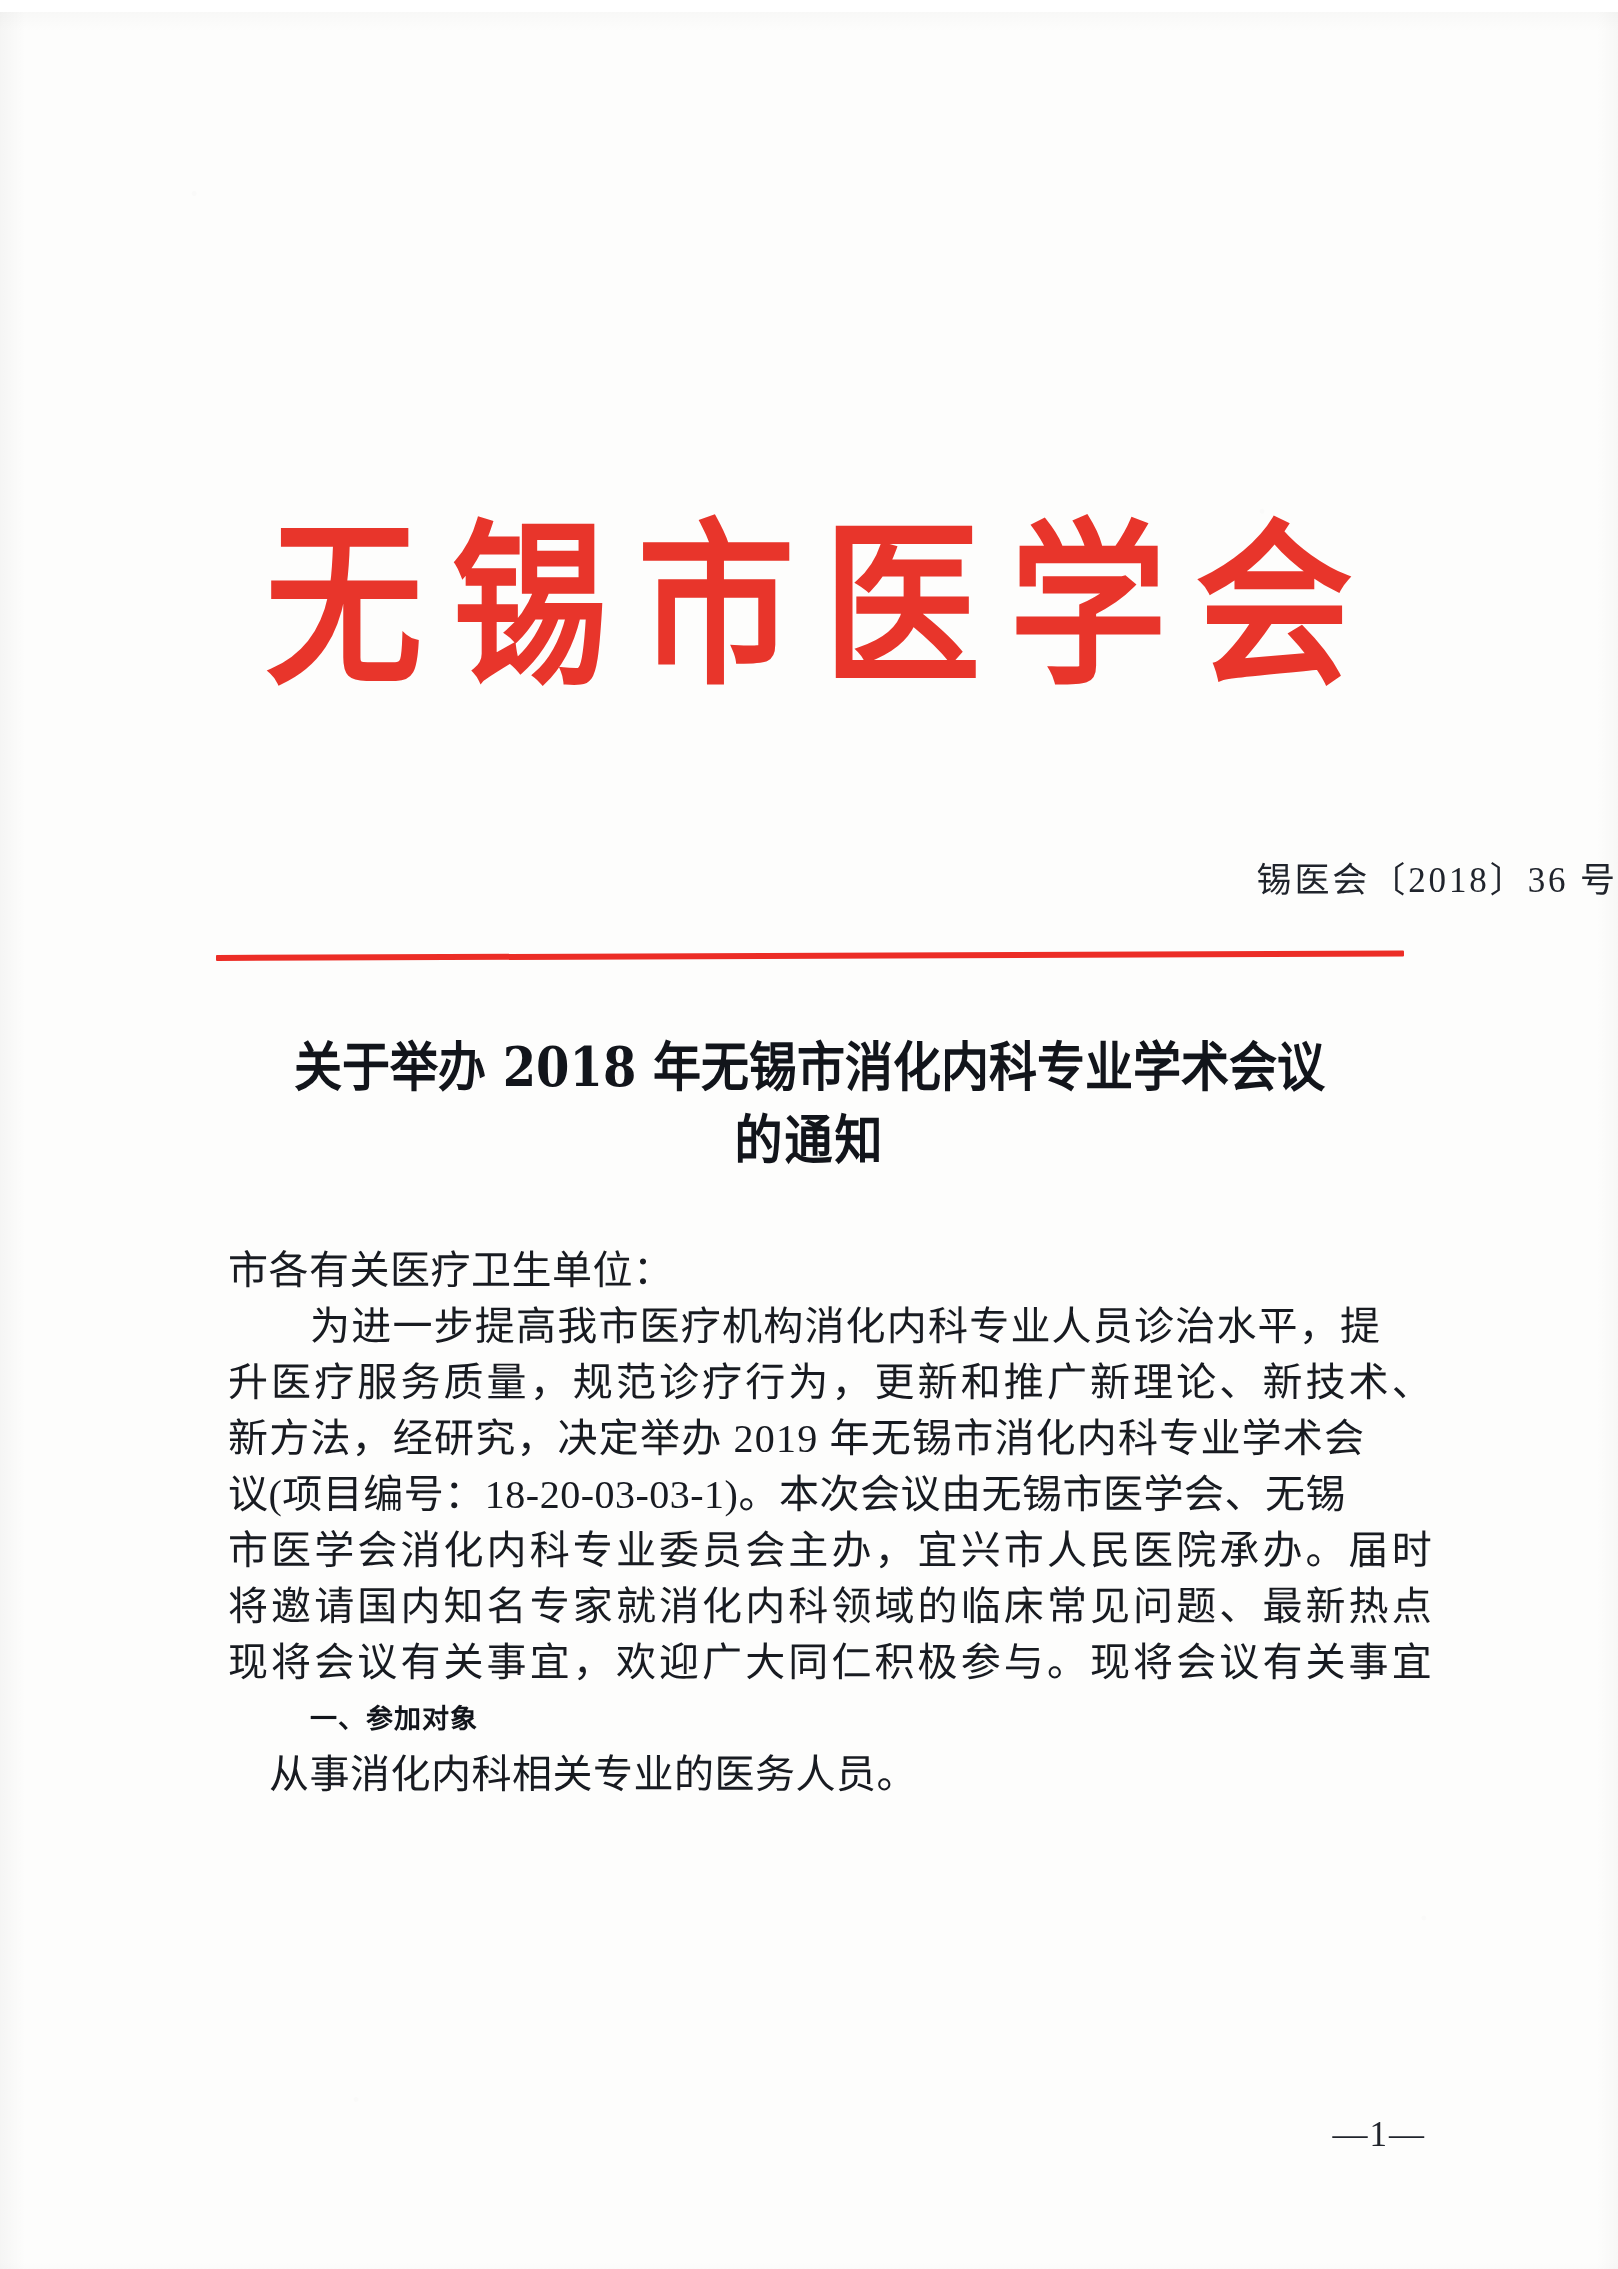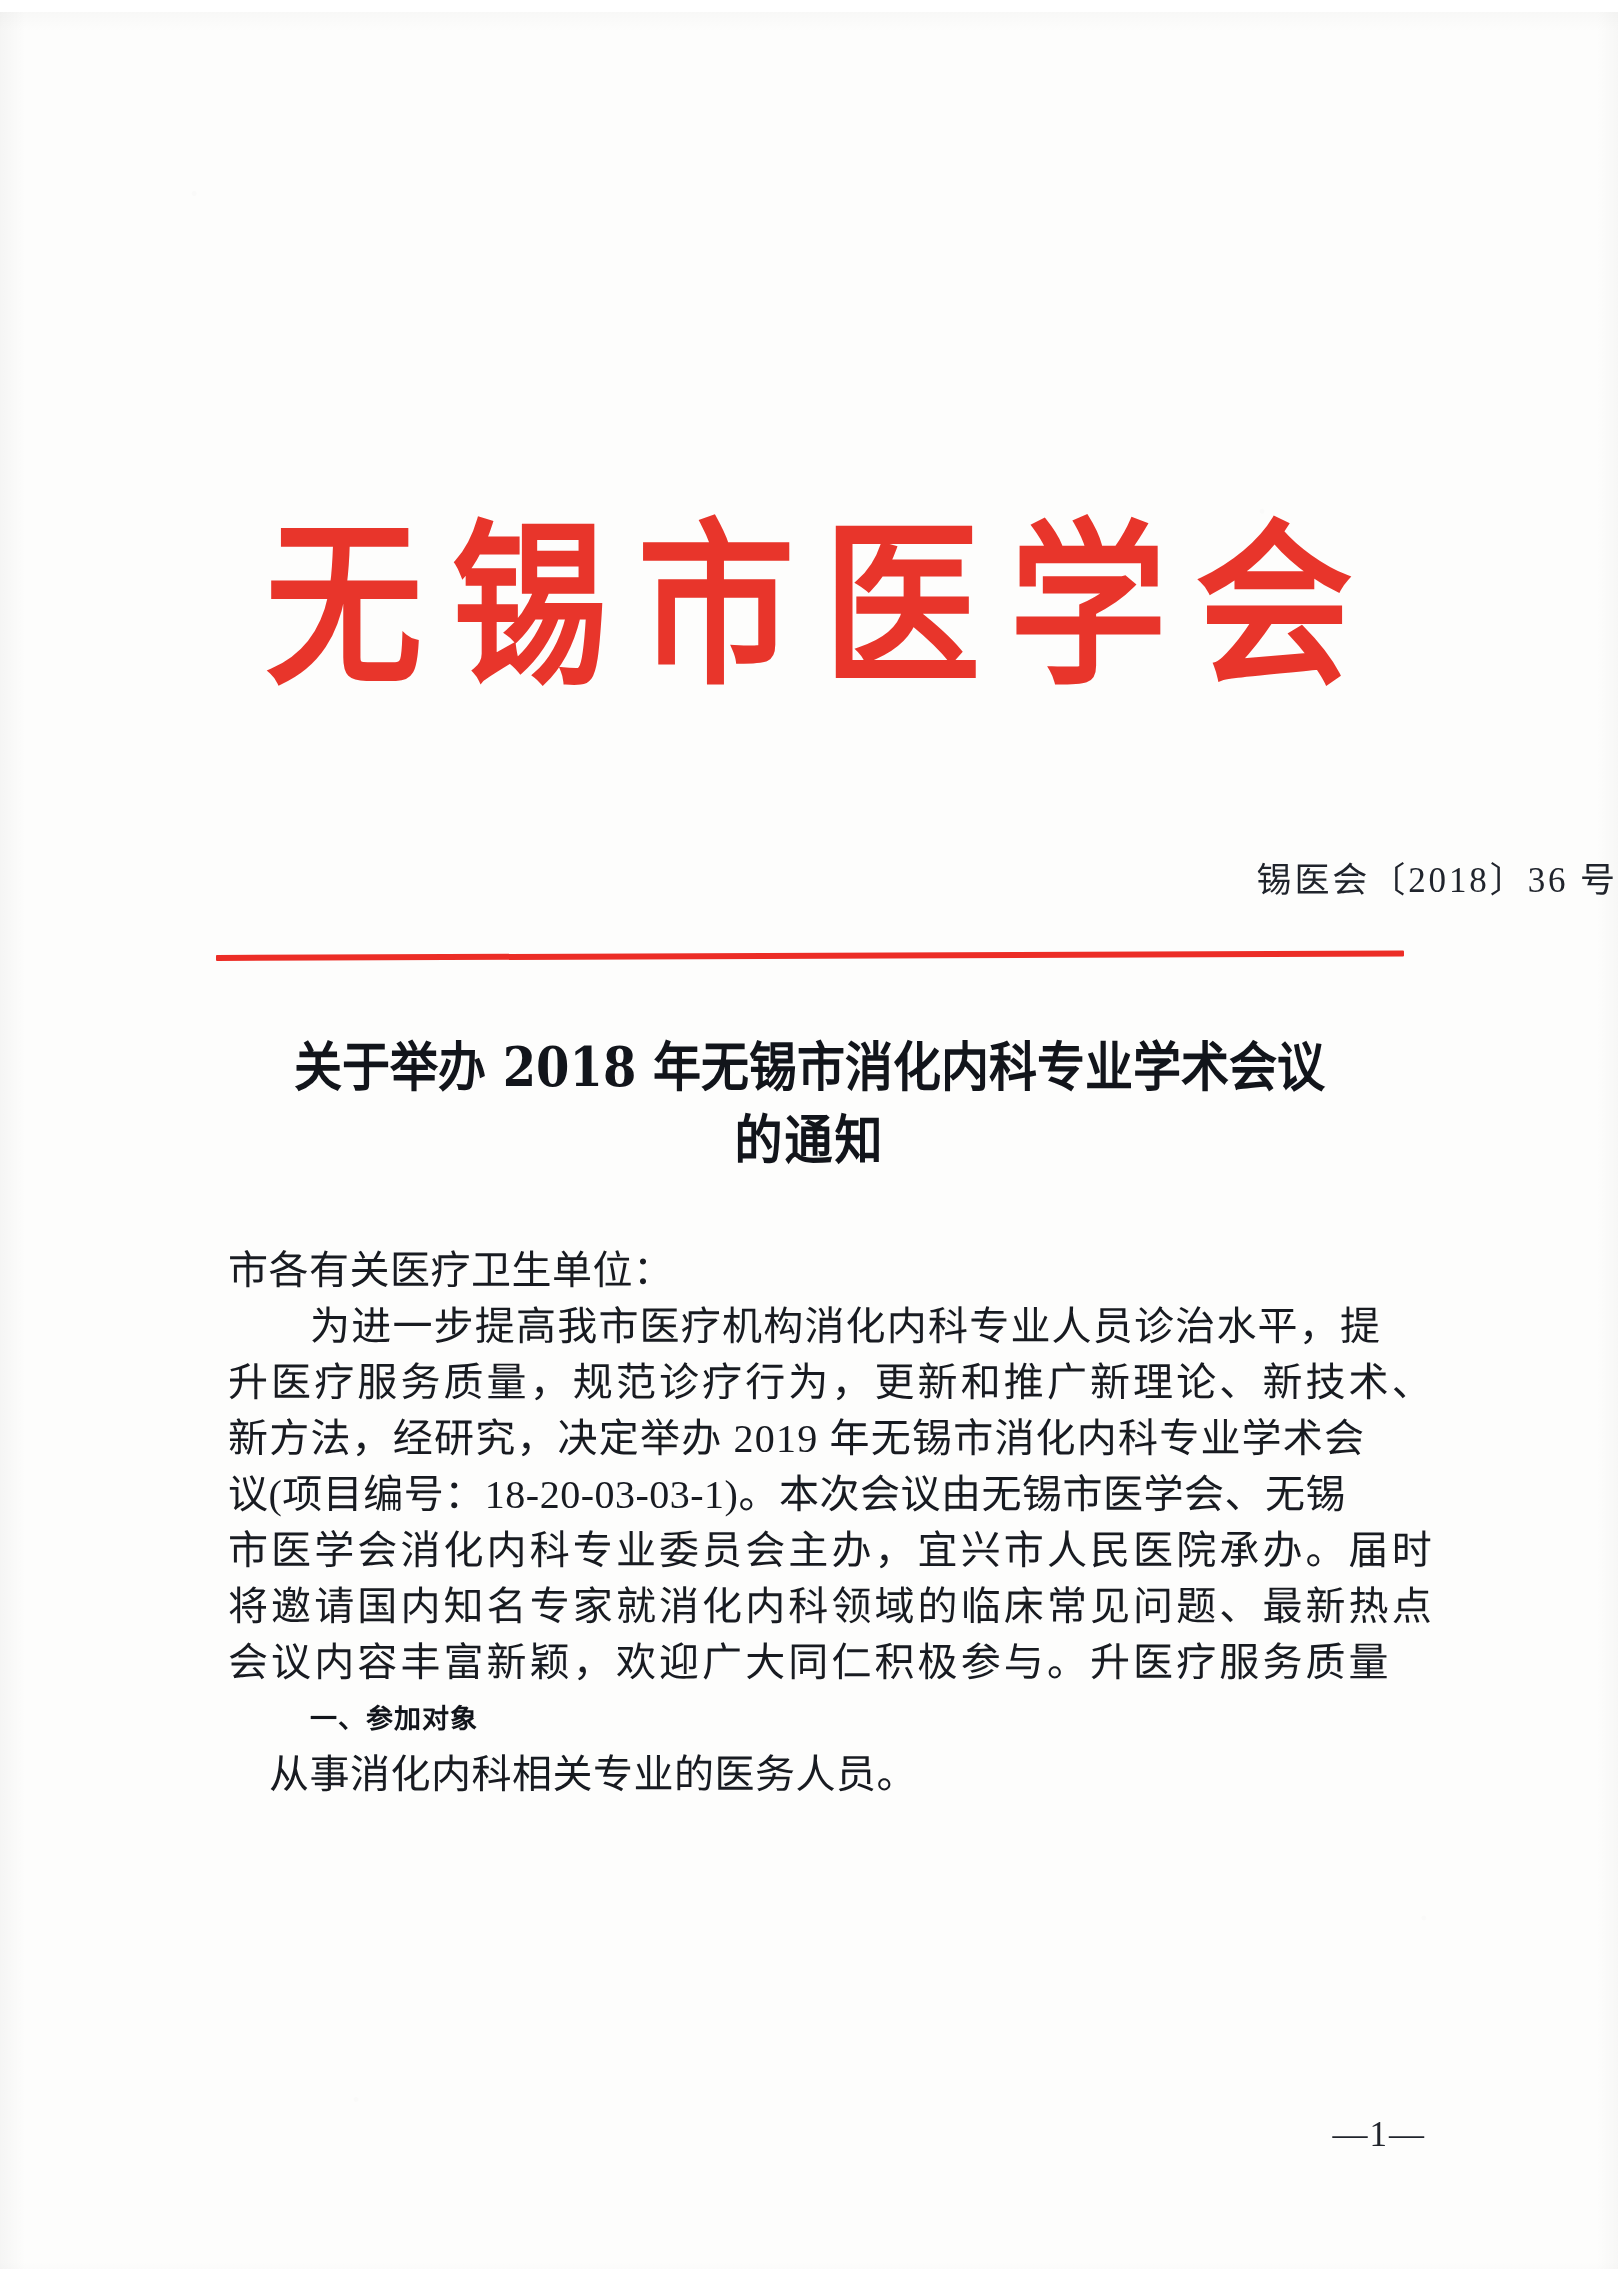--- a/index.html
+++ b/index.html
@@ -182,21 +182,21 @@
 
     <span class="line justify">新方法，经研究，决定举办 2019 年无锡市消化内科专业学术会</span>
 
     <span class="line">议(项目编号：18-20-03-03-1)。本次会议由无锡市医学会、无锡</span>
 
     <span class="line wide">市医学会消化内科专业委员会主办，宜兴市人民医院承办。届时</span>
 
     <span class="line wide">将邀请国内知名专家就消化内科领域的临床常见问题、最新热点</span>
 
 
-    <span class="line wide">会议内容丰富新颖，欢迎广大同仁积极参与。升医疗服务质量</span>
+    <span class="line wide">现将会议有关事宜，欢迎广大同仁积极参与。现将会议有关事宜</span>
 
 
     <span class="section-heading">一、参加对象</span>
 
     <span class="line indent-1">从事消化内科相关专业的医务人员。</span>
 
   </div>
 
   <div class="page-number">—1—</div>
 

